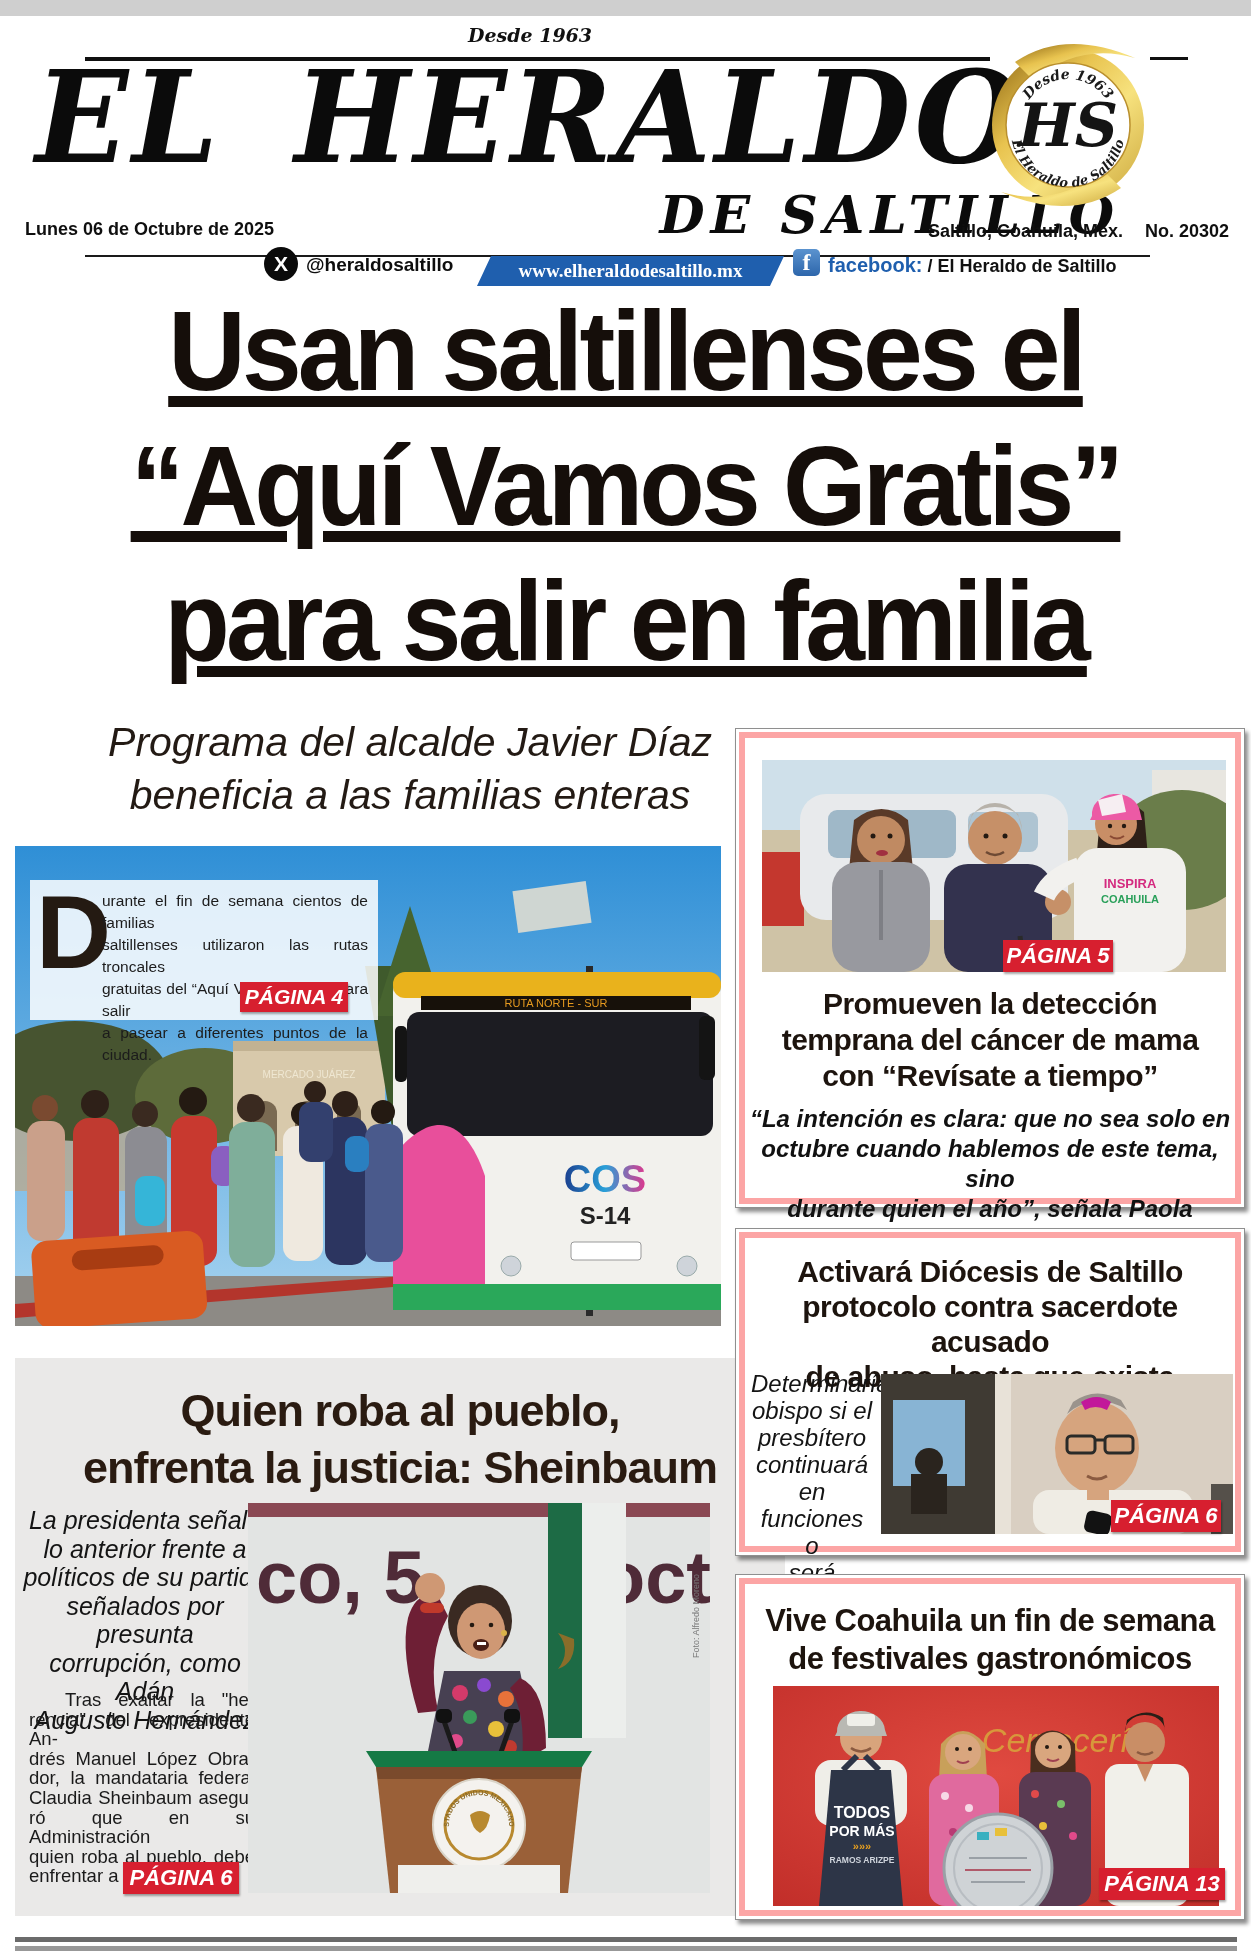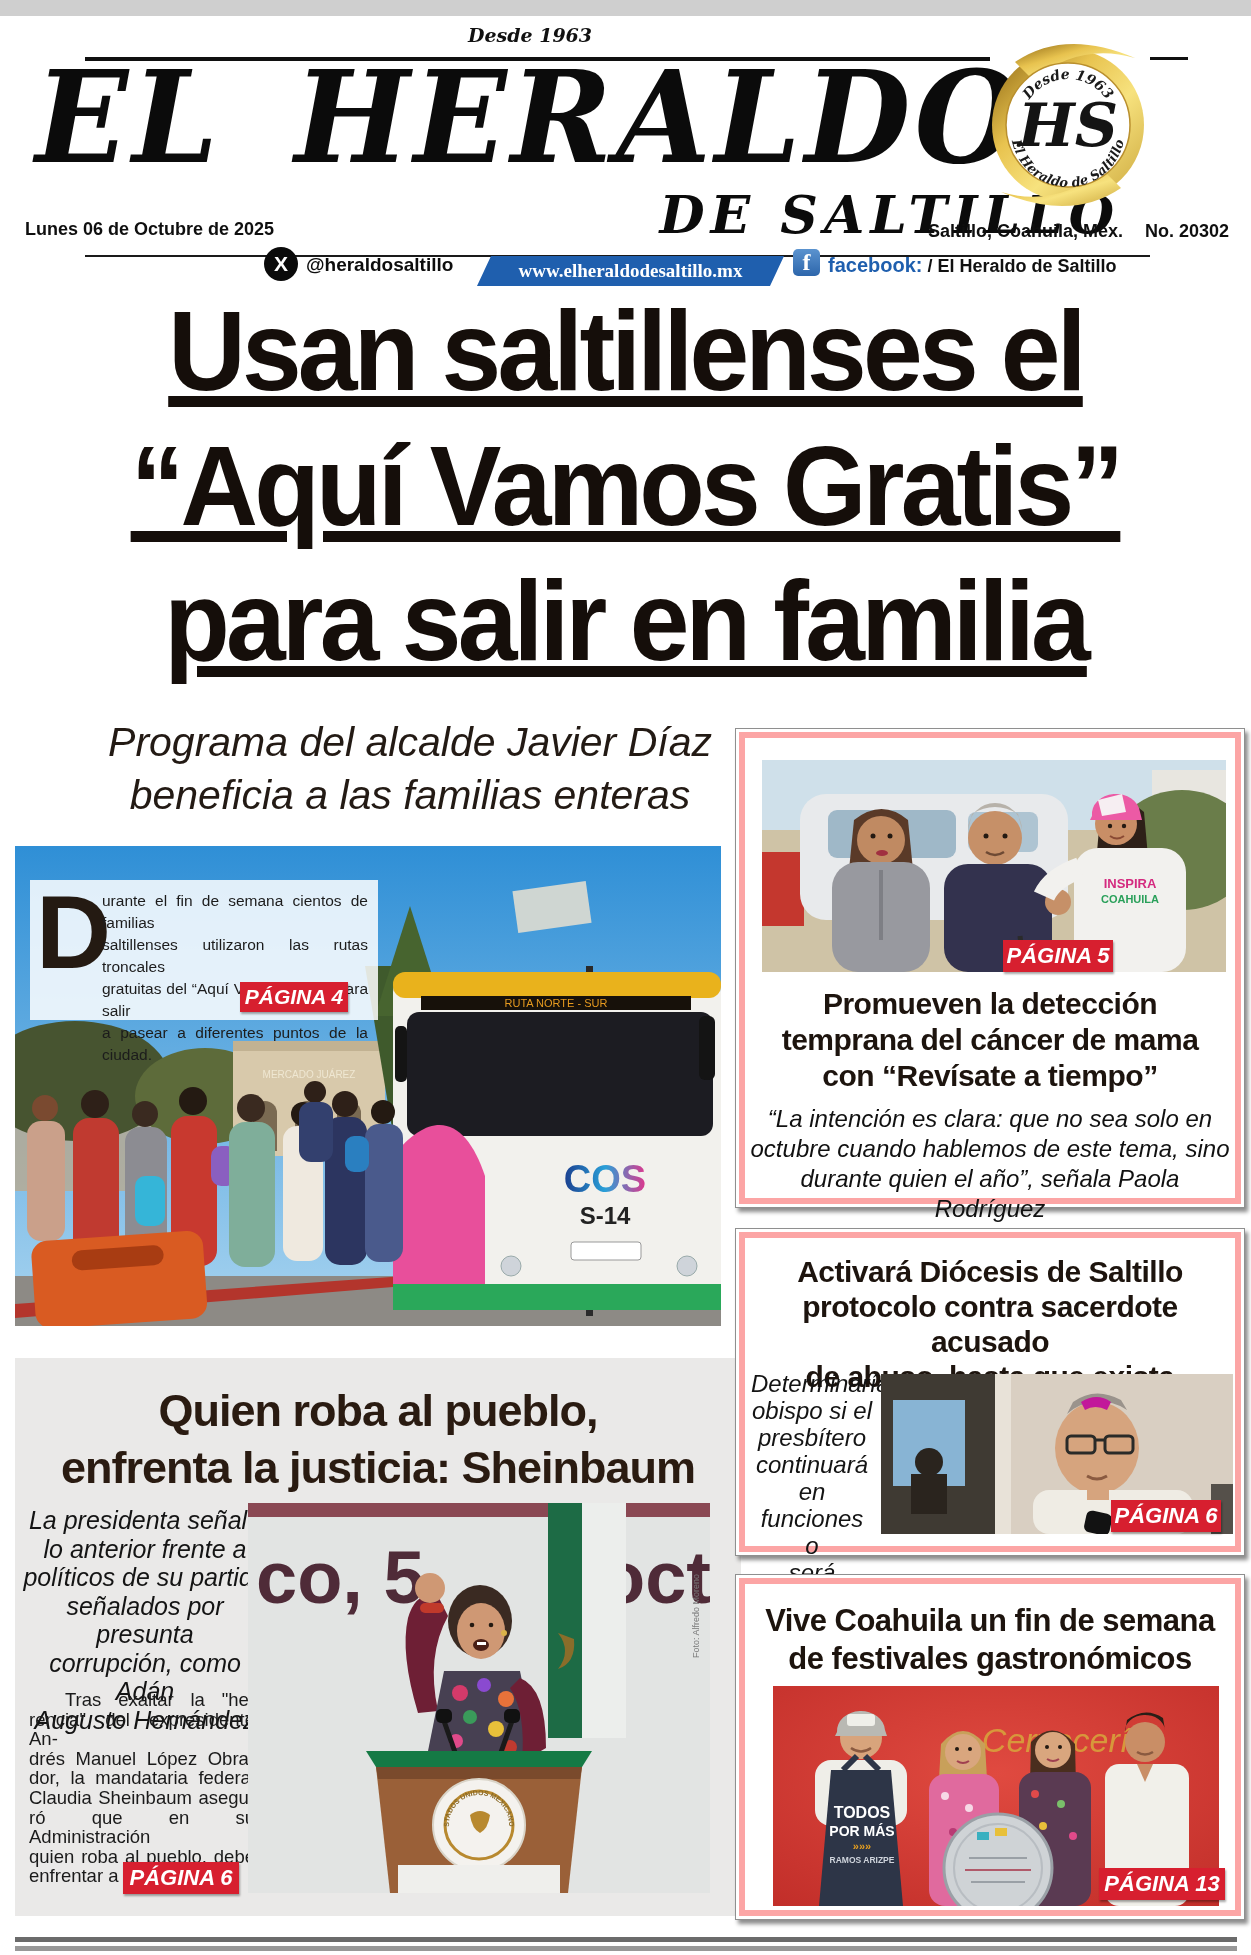--- a/index.html
+++ b/index.html
@@ -48,21 +48,21 @@
   .main-photo{top:830px;left:15px;width:706px;height:480px;overflow:hidden;background:#7fb2d8;}
   .lead-overlay{top:864px;left:30px;width:348px;height:140px;background:rgba(255,255,255,.85);}
   .dropcap{position:absolute;top:2px;left:6px;width:62px;font-weight:bold;font-size:104px;
         line-height:100px;color:#241a12;}
   .lead-summary{position:absolute;top:10px;left:72px;width:266px;font-size:15.5px;line-height:22px;color:#1c1c1c;}
   .lead-summary div{text-align:justify;text-align-last:justify;}
   .pageref{background:#d71f2f;color:#fff;font-weight:bold;font-style:italic;font-size:21px;
         line-height:30px;text-align:center;box-shadow:1px 2px 2px rgba(0,0,0,.35);}
 
   
-  .gray-panel{top:1342px;left:15px;width:726px;height:558px;background:#eae9e8;}
+  .gray-panel{top:1342px;left:15px;width:726px;height:558px;background:#eae9e8;padding-left:44px;}
   .sb-headline{position:absolute;top:24px;left:0;width:100%;text-align:center;font-weight:bold;
         font-size:45px;line-height:57px;color:#2a1b11;letter-spacing:-1px;}
   .sb-deck{position:absolute;top:148px;left:8px;width:244px;text-align:center;font-style:italic;
         font-size:25px;line-height:28.5px;color:#141414;}
   .sb-body{position:absolute;top:332px;left:14px;width:226px;font-size:18.5px;line-height:19.6px;color:#1a1a1a;}
   .sb-body div{text-align:justify;text-align-last:justify;}
   .sb-body div:first-child{text-indent:36px;}
   .sb-body div:last-child{text-align-last:left;}
   .sb-photo{position:absolute;top:145px;left:233px;width:462px;height:390px;overflow:hidden;background:#e2e4e3;}
   .photo-credit{position:absolute;top:300px;left:676px;transform:rotate(-90deg);transform-origin:left top;
@@ -382,21 +382,21 @@
             <text x="368" y="143" text-anchor="middle" font-size="11" font-weight="bold" fill="#2aa05a">COAHUILA</text>
           </g>
         </svg>
       </div>
       <div class="pageref" style="position:absolute;left:258px;top:202px;width:110px;font-size:22px;line-height:32px;">PÁGINA 5</div>
       <div class="bx-headline" style="top:248px;">
         <div>Promueven la detección</div>
         <div>temprana del cáncer de mama</div>
         <div>con “Revísate a tiempo”</div>
       </div>
-      <div class="bx-quote" style="top:366px;">
+      <div class="bx-quote" style="top:366px;font-weight:bold;">
         <div>“La intención es clara: que no sea solo en</div>
         <div>octubre cuando hablemos de este tema, sino</div>
         <div>durante quien el año”, señala Paola Rodríguez</div>
       </div>
     </div>
   </div>
 
   <div class="abs frame" style="top:1212px;height:326px;">
     <div class="frame-inner">
       <div class="bx-headline" style="top:16px;font-size:30px;line-height:35px;">

